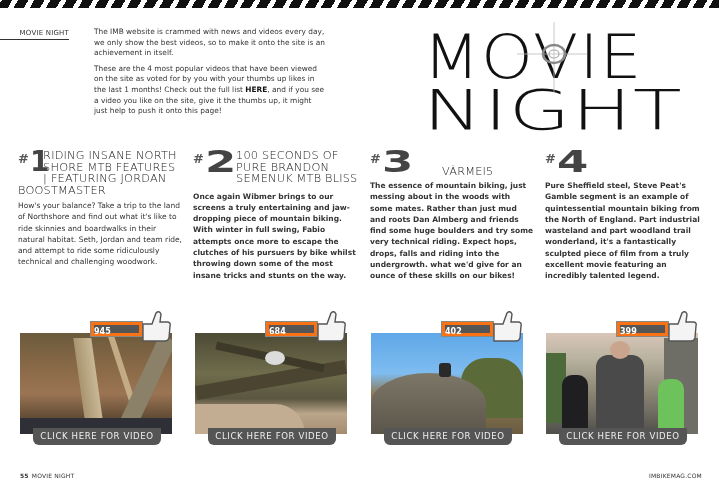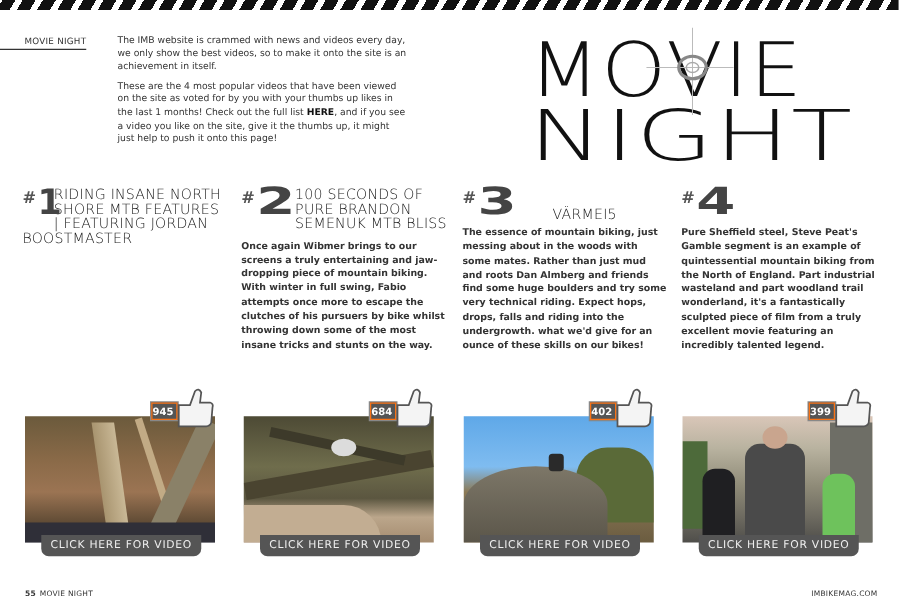--- a/index.html
+++ b/index.html
@@ -37,23 +37,23 @@
     .col .rank .hash { font-size: 13px; font-weight: bold; color: #555; line-height: 13px; margin-top: 2px; }
     .col .rank .num { font-size: 30px; font-weight: bold; color: #444; line-height: 24px; height: 24px; transform: scaleX(1.5); transform-origin: left; margin-left: 1px; display: inline-block; }
     .col .rank .num.wide { width: 26px; }
     .col .rank .num.narrow { width: 8px; transform: scaleX(1); font-size: 28px; }
     .col .desc { clear: both; font-size: 7.5px; line-height: 11.3px; color: #333; padding-top: 4px; }
     .col .desc.tight { padding-top: 6px; font-weight: bold; }
 
     .video { position: absolute; width: 152px; }
     .video .thumb { position: absolute; left: 0; top: 11px; width: 152px; height: 101px; overflow: hidden; }
     .video .likes-box {
-      position: absolute; right: 30px; top: 0; width: 21px; height: 14px;
-      background: #555; border: 1px solid #f97316; color: #fff; font-weight: bold;
-      font-size: 8px; line-height: 13px; text-align: right; padding-right: 4px;
+      position: absolute; right: 30px; top: 0; width: 51px; height: 14px;
+      background: #555; border: 3px solid #f97316; color: #fff; font-weight: bold;
+      font-size: 8px; line-height: 13px; text-align: left; padding-right: 4px;
       box-shadow: 0 0 0 1px #888;
     }
     .video svg.thumbs { position: absolute; right: 0; top: -12px; }
     .video .cta {
       position: absolute; left: 13px; top: 106px; width: 128px; height: 17px;
       background: #555; border-radius: 0 0 6px 6px; color: #eee;
       font-size: 8.6px; line-height: 16px; text-align: center; letter-spacing: 0.6px;
     }
 
     .footer-left { position: absolute; left: 20px; top: 472px; font-size: 6px; color: #333; letter-spacing: 0.2px; }
@@ -86,20 +86,21 @@
 <div class="cols">
 
   <div class="col" style="left:0;">
     <div class="heading">
       <div class="rank">
         <span class="hash">#</span>
         <span class="num narrow">1</span>
       </div>
       <span>RIDING INSANE NORTH SHORE MTB FEATURES | FEATURING JORDAN BOOSTMASTER</span>
     </div>
+    <div class="desc">How's your balance? Take a trip to the land of Northshore and find out what it's like to ride skinnies and boardwalks in their natural habitat. Seth, Jordan and team ride, and attempt to ride some ridiculously technical and challenging woodwork.</div>
   </div>
 
   <div class="col" style="left:175px;">
     <div class="heading">
       <div class="rank">
         <span class="hash">#</span>
         <span class="num wide">2</span>
       </div>
       <span>100 SECONDS OF PURE BRANDON SEMENUK MTB BLISS</span>
     </div>

